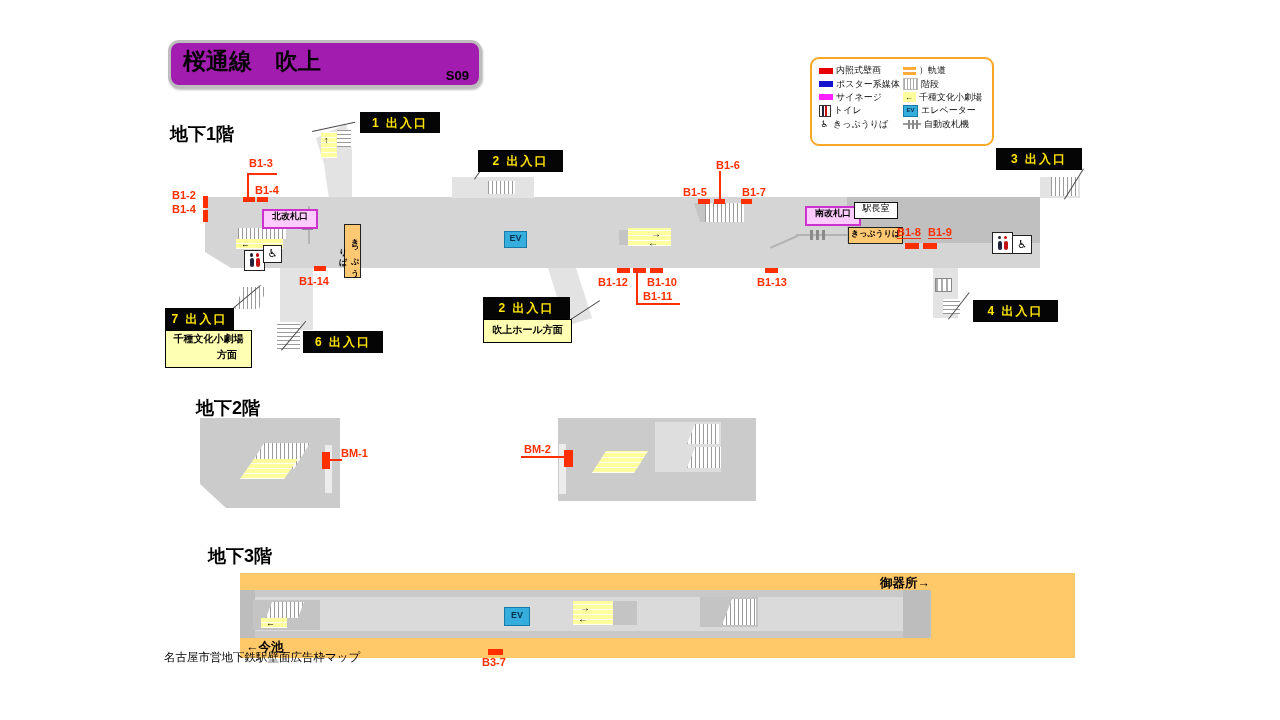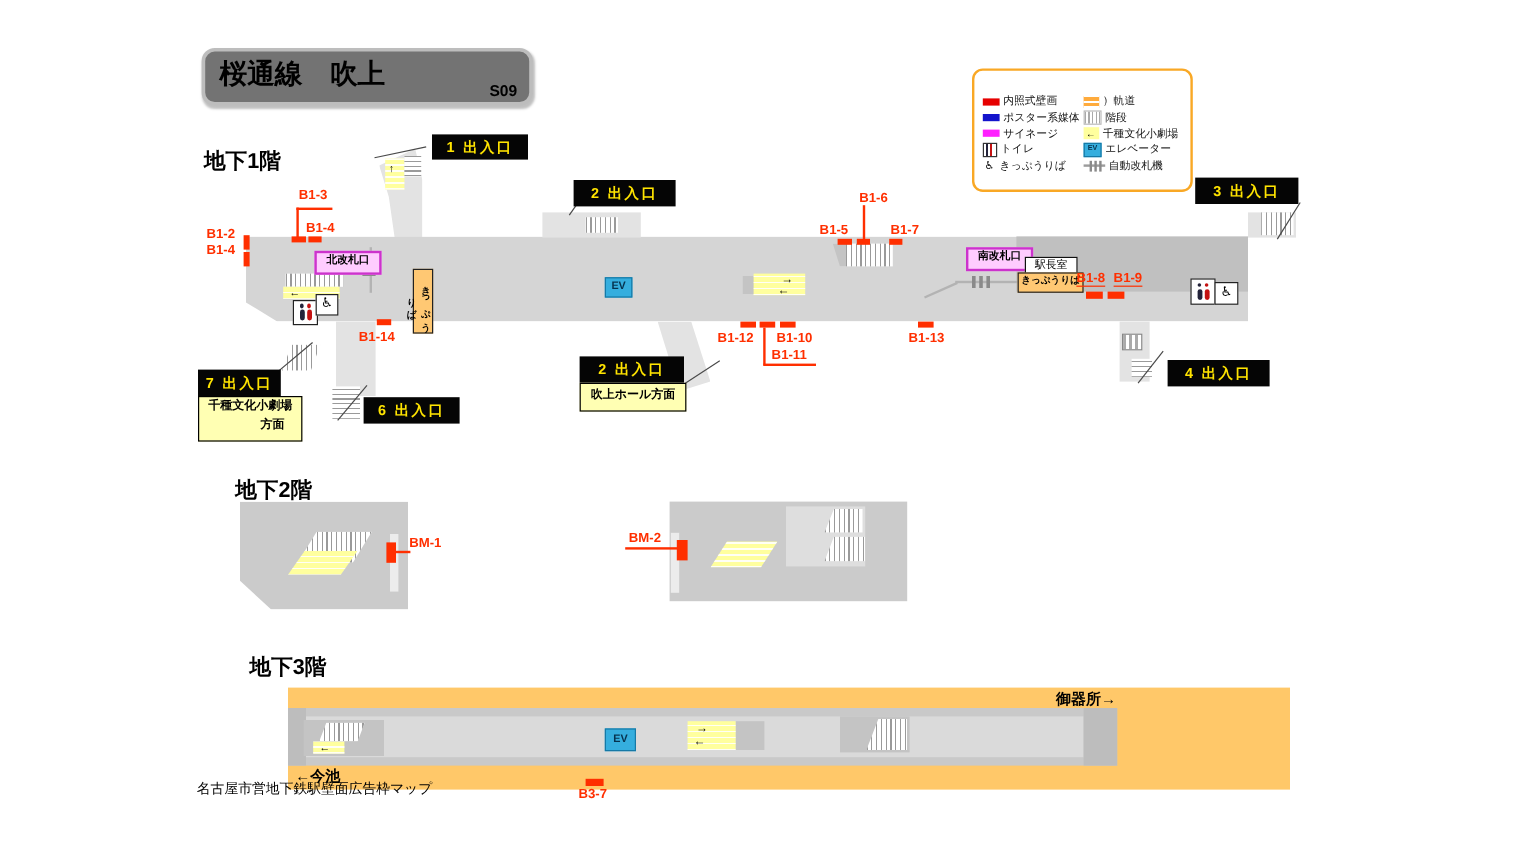--- a/index.html
+++ b/index.html
@@ -39,27 +39,27 @@
   .vtext{writing-mode:vertical-rl;text-orientation:upright;letter-spacing:1px;line-height:12px;padding-top:2px;}
   .ev{position:absolute;background:#35aede;border:1.5px solid #1679a6;color:#06324e;
       font:bold 9px/12px "Liberation Sans","DejaVu Sans",sans-serif;text-align:center;}
   .tbox{position:absolute;background:#fff;border:1.5px solid #222;display:flex;align-items:center;justify-content:center;gap:2px;}
   .fig{display:block;width:4px;height:9px;border-radius:2px;position:relative;margin-top:4px;}
   .fig::before{content:"";position:absolute;top:-5px;left:.3px;width:3.6px;height:3.6px;border-radius:50%;background:inherit;}
   .fig-m{background:#23233a;}
   .fig-f{background:#c41212;}
   .wcb{position:absolute;background:#fff;border:1.5px solid #222;color:#000;text-align:center;}
   
-  #title{position:absolute;left:168px;top:40px;width:270px;height:42px;background:#737373;
-         border:3px solid #bdbdbd;border-radius:11px;box-shadow:1px 2px 2px rgba(0,0,0,.25);}
+  #title{position:absolute;left:168px;top:40px;width:270px;height:42px;background:#a21caf;
+         border:3px solid #bdbdbd;border-radius:11px;box-shadow:1px 2px 2px rgba(0,0,0,.25);padding-left:38px;}
   .tname{position:absolute;left:12px;top:5px;font:bold 23px/26px "Liberation Sans","DejaVu Sans",sans-serif;color:#000;}
   .tcode{position:absolute;right:10px;bottom:2px;font:bold 13px "Liberation Sans","DejaVu Sans",sans-serif;color:#000;margin-left:36px;}
   
   #legend{position:absolute;left:810px;top:57px;width:168px;height:77px;background:#fff;
-          border:2px solid #f9a825;border-radius:9px;display:flex;padding:19px 5px 3px 7px;}
+          border:2px solid #f9a825;border-radius:9px;display:flex;padding:5px 5px 3px 7px;}
   .lcol{display:flex;flex-direction:column;}
   .lcol1{width:84px;}
   .lcol2{width:72px;}
   .litem{display:flex;align-items:center;gap:3px;font-size:9px;color:#111;height:13.4px;white-space:nowrap;}
   .sw{width:14px;height:6px;flex:none;}
   .sw2{width:13px;height:10px;flex:none;position:relative;}
   .swtrack{background-color:#ffab3c;background-image:repeating-linear-gradient(0deg,#fff 0 1.5px,transparent 1.5px 4.5px);}
   .swstairs{background-color:#fff;border:1px solid #bbb;background-image:repeating-linear-gradient(90deg,#aaa 0 1px,transparent 1px 3px);}
   .swesc{background-color:#ffff9e;}
   .swarr{position:absolute;left:2px;top:1px;font-size:8px;font-weight:bold;color:#000;line-height:9px;font-style:normal;}
@@ -202,21 +202,21 @@
     </div>
   <div class="wcb" style="left:263px;top:245px;width:17px;height:16px;font-size:11px;line-height:15px">♿</div>
   <div class="tbox" style="left:992px;top:232px;width:19px;height:20px">
       <i class="fig fig-m"></i>
       <i class="fig fig-f"></i>
     </div>
   <div class="wcb" style="left:1012px;top:235px;width:18px;height:17px;font-size:11px;line-height:16px">♿</div>
 
   <div class="pinkbox" style="left:262px;top:209px;width:52px;height:16px">北改札口</div>
   <div class="pinkbox" style="left:805px;top:206px;width:52px;height:16px">南改札口</div>
-  <div class="whitebox" style="left:854px;top:214px;width:42px;height:15px">駅長室</div>
+  <div class="whitebox" style="left:854px;top:202px;width:42px;height:15px">駅長室</div>
   <div class="orangebox" style="left:848px;top:227px;width:53px;height:15px">きっぷうりば</div>
   <div class="orangebox vtext" style="left:344px;top:224px;width:15px;height:50px">きっぷうりば</div>
 
   <div class="exit" style="left:360px;top:112px;width:80px;height:21px">1 出入口</div>
   <div class="exit" style="left:478px;top:150px;width:85px;height:22px">2 出入口</div>
   <div class="exit" style="left:996px;top:148px;width:86px;height:22px">3 出入口</div>
   <div class="exit" style="left:973px;top:300px;width:85px;height:22px">4 出入口</div>
   <div class="exit" style="left:483px;top:297px;width:87px;height:22px">2 出入口</div>
   <div class="dest" style="left:483px;top:319px;width:87px;height:22px">吹上ホール方面</div>
   <div class="exit" style="left:303px;top:331px;width:80px;height:22px">6 出入口</div>

